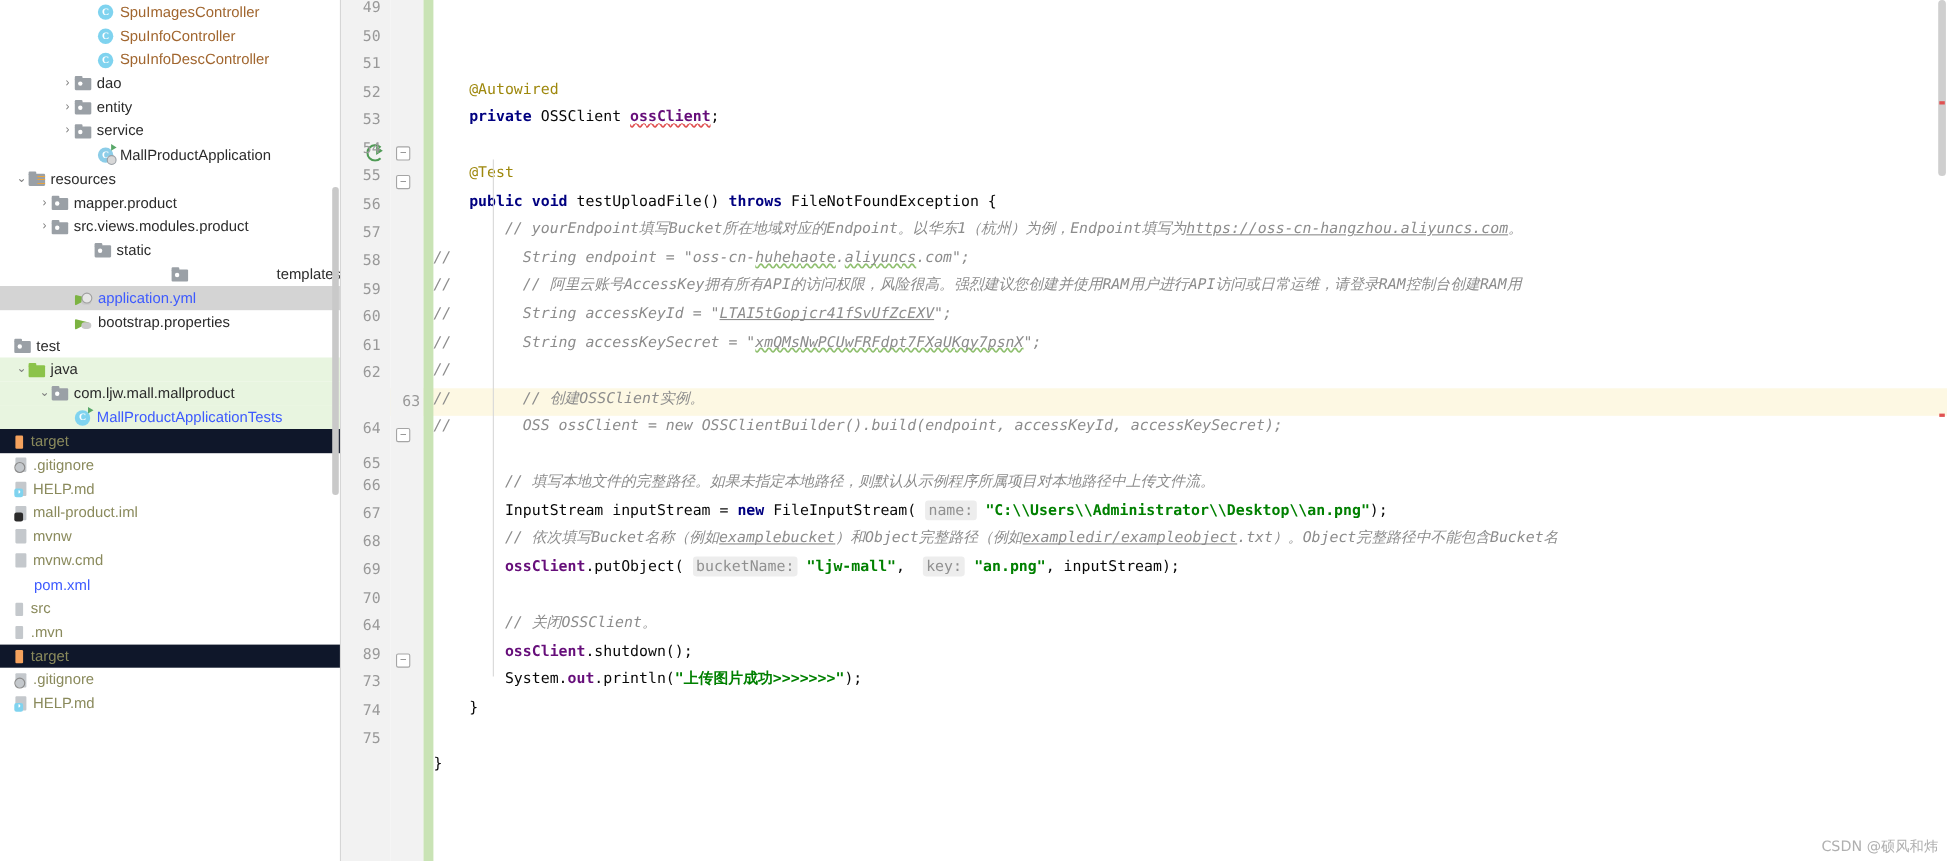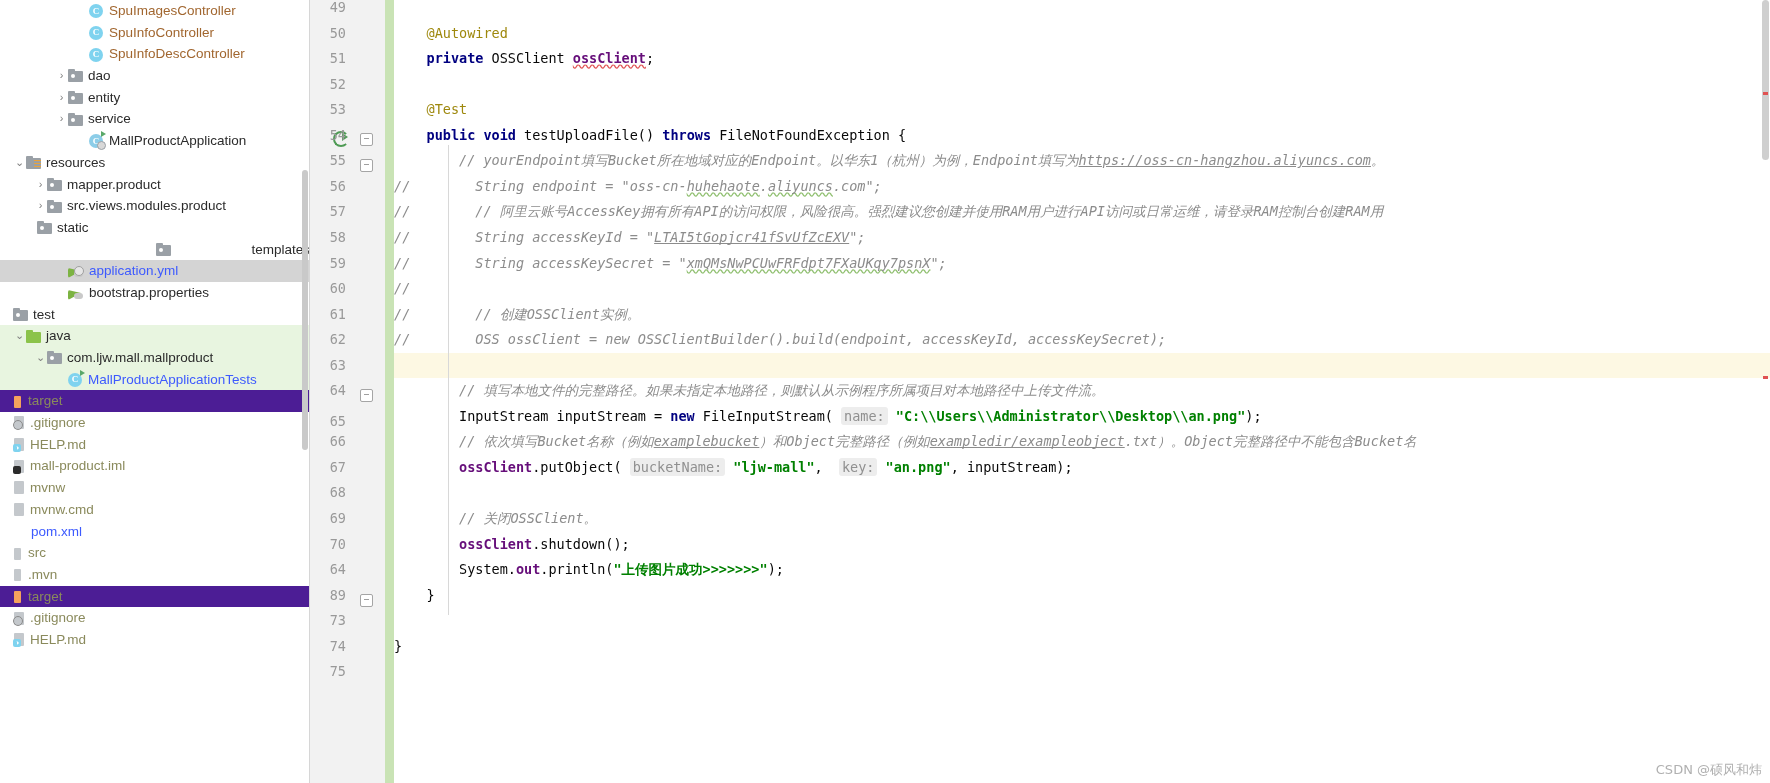--- a/index.html
+++ b/index.html
@@ -25,21 +25,21 @@
     height:21.7px;
     line-height:21.7px;
     white-space:nowrap;
     display:flex;
     align-items:center;
     font-size:13.5px;
     color:#3a3a3a;
   }
   .tree-row.sel{background:#d4d4d4;}
   .tree-row.greenbg{background:#e8f5e0;}
-  .tree-row.yellowbg{background:#4c1d95;}
+  .tree-row.yellowbg{background:#0f172a;}
   .arrow{
     width:13px;flex:0 0 13px;
     text-align:center;
     color:#808080;font-size:11px;
     display:inline-block;
   }
   .arrow.empty{visibility:hidden;}
   .ico{
     flex:0 0 auto;
     display:inline-block;
@@ -172,21 +172,21 @@
     font-family:"DejaVu Sans Mono","Liberation Mono",monospace;
     font-size:13.5px;
     white-space:pre;
   }
   .lnum{
     left:0;width:36px;text-align:right;
     color:#999999;
     font-family:"DejaVu Sans Mono","Liberation Mono",monospace;
     font-size:13.5px;
   }
-  .codeline{left:0;color:#080808;}
+  .codeline{left:0;color:#080808;margin-top:48px;}
   .hl-row{
     position:absolute;left:0;right:0;height:25.55px;background:#fdf8e3;
   }
   .hl-gut{
     position:absolute;left:0;width:84px;height:25.55px;background:#f7f3dd;
   }
   .kw{color:#000080;font-weight:bold;}
   .ann{color:#9e880d;}
   .str{color:#008000;font-weight:bold;}
   .cmt{color:#8c8c8c;font-style:italic;}
@@ -323,21 +323,21 @@
       </div>
       <div class="tree-row" style="padding-left: 34px;">
         <span class="arrow">›</span>
         <span class="ico ico-folder">
           <span class="tab"></span>
           <span class="body"></span>
           <span class="dot"></span>
         </span>
         <span class="lbl c-dark">src.views.modules.product</span>
       </div>
-      <div class="tree-row" style="padding-left: 24px;">
+      <div class="tree-row" style="padding-left: 73px;">
         <span class="arrow empty">›</span>
         <span class="ico ico-folder">
           <span class="tab"></span>
           <span class="body"></span>
           <span class="dot"></span>
         </span>
         <span class="lbl c-dark">static</span>
       </div>
       <div class="tree-row" style="padding-left: 67px; justify-content: space-between;">
         <span class="arrow empty">›</span>
@@ -551,21 +551,21 @@
       <div class="ln lnum" style="top: 97.2px;">53</div>
       <div class="ln lnum" style="top: 122.75px;">54</div>
       <div class="ln lnum" style="top: 148.3px;">55</div>
       <div class="ln lnum" style="top: 173.85px;">56</div>
       <div class="ln lnum" style="top: 199.4px;">57</div>
       <div class="ln lnum" style="top: 224.95px;">58</div>
       <div class="ln lnum" style="top: 250.5px;">59</div>
       <div class="ln lnum" style="top: 276.05px;">60</div>
       <div class="ln lnum" style="top: 301.6px;">61</div>
       <div class="ln lnum" style="top: 327.15px;">62</div>
-      <div class="ln lnum" style="top: 352.7px;">63</div>
+      <div class="ln lnum" style="top: 352.7px; margin-left: 36px;">63</div>
       <div class="ln lnum" style="top: 378.25px;">64</div>
       <div class="ln lnum" style="top: 409px;">65</div>
       <div class="ln lnum" style="top: 429.35px;">66</div>
       <div class="ln lnum" style="top: 454.9px;">67</div>
       <div class="ln lnum" style="top: 480.45px;">68</div>
       <div class="ln lnum" style="top: 506px;">69</div>
       <div class="ln lnum" style="top: 531.55px;">70</div>
       <div class="ln lnum" style="top: 557.1px;">64</div>
       <div class="ln lnum" style="top: 582.65px;">89</div>
       <div class="ln lnum" style="top: 608.2px;">73</div>

